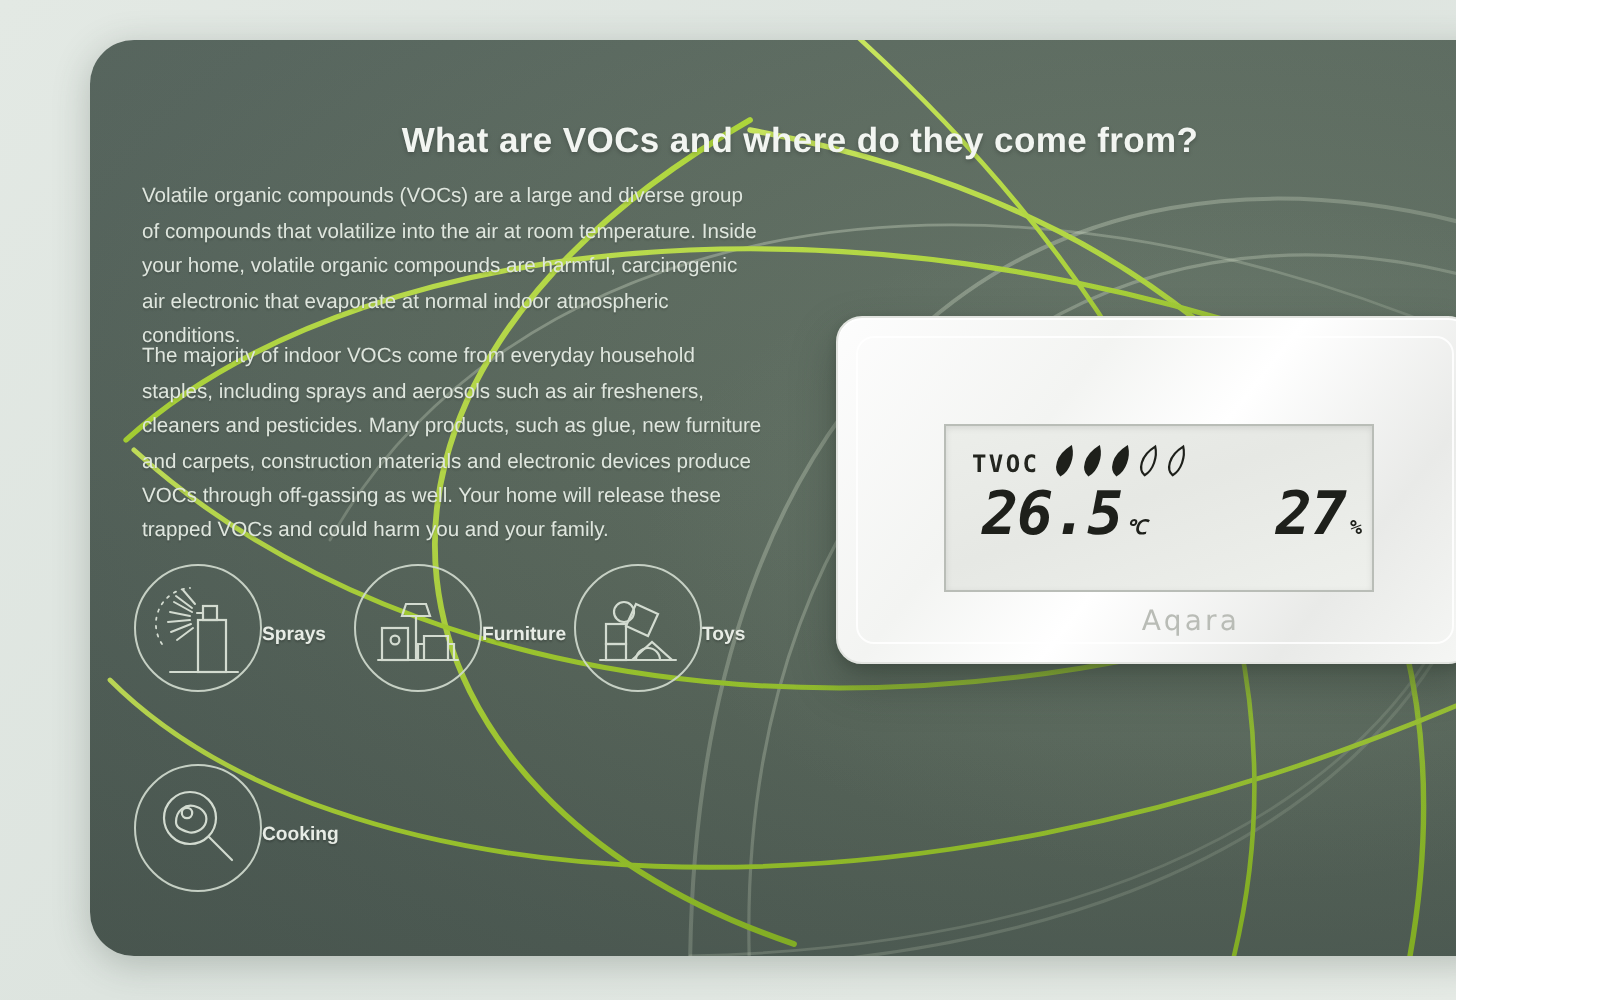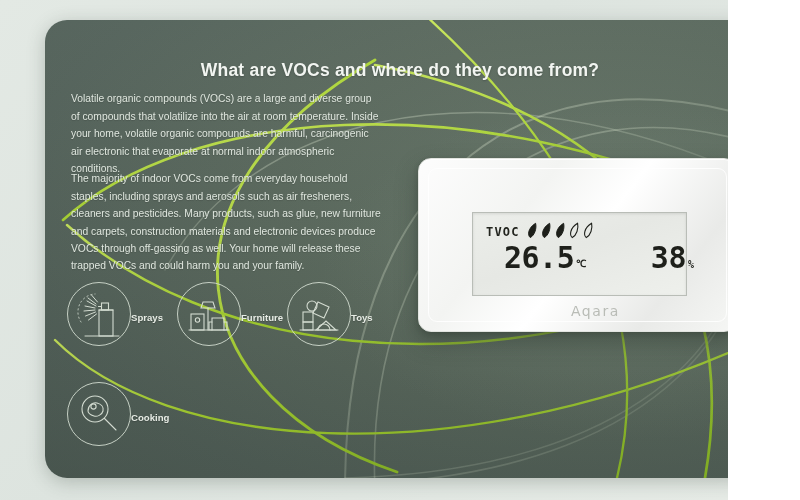--- a/index.html
+++ b/index.html
@@ -156,26 +156,27 @@
   #tvoc-label {
     font-family: "DejaVu Sans Mono", monospace;
     font-size: 12px;
     font-weight: bold;
     letter-spacing: 1.2px;
     color: #23251f;
   }
   #leaf-row { display: flex; gap: 2px; align-items: center; }
   #lcd-row-bottom {
     position: absolute;
-    left: 31px;
+    left: 18px;
     top: 30px;
     width: 190px;
     display: flex;
     justify-content: space-between;
     align-items: flex-end;
+    font-style: italic;
   }
   .reading { display: flex; align-items: flex-end; }
   .big-num {
     font-family: "DejaVu Sans Mono", monospace;
     font-size: 30px;
     font-weight: bold;
     letter-spacing: -0.5px;
     color: #1e201b;
     line-height: 30px;
   }
@@ -341,21 +342,21 @@
             </svg>
           </span>
         </div>
 
         <div id="lcd-row-bottom">
           <span class="reading">
             <span class="big-num">26.5</span>
             <span class="unit">℃</span>
           </span>
           <span class="reading">
-            <span class="big-num">38</span>
+            <span class="big-num">27</span>
             <span class="unit">%</span>
           </span>
         </div>
       </div>
 
       <div id="brand">Aqara</div>
     </div>
 
   </div>
 </div>

